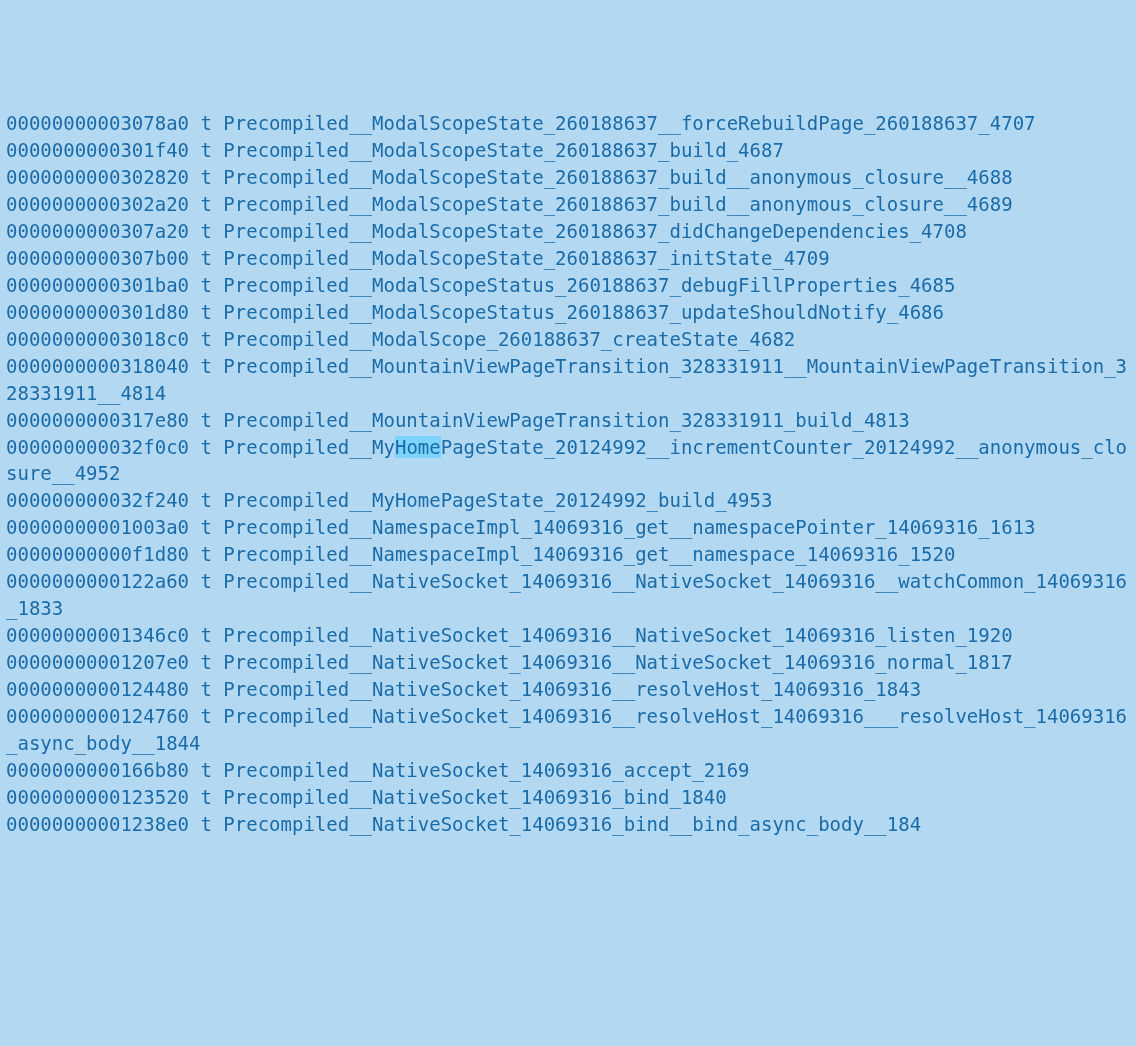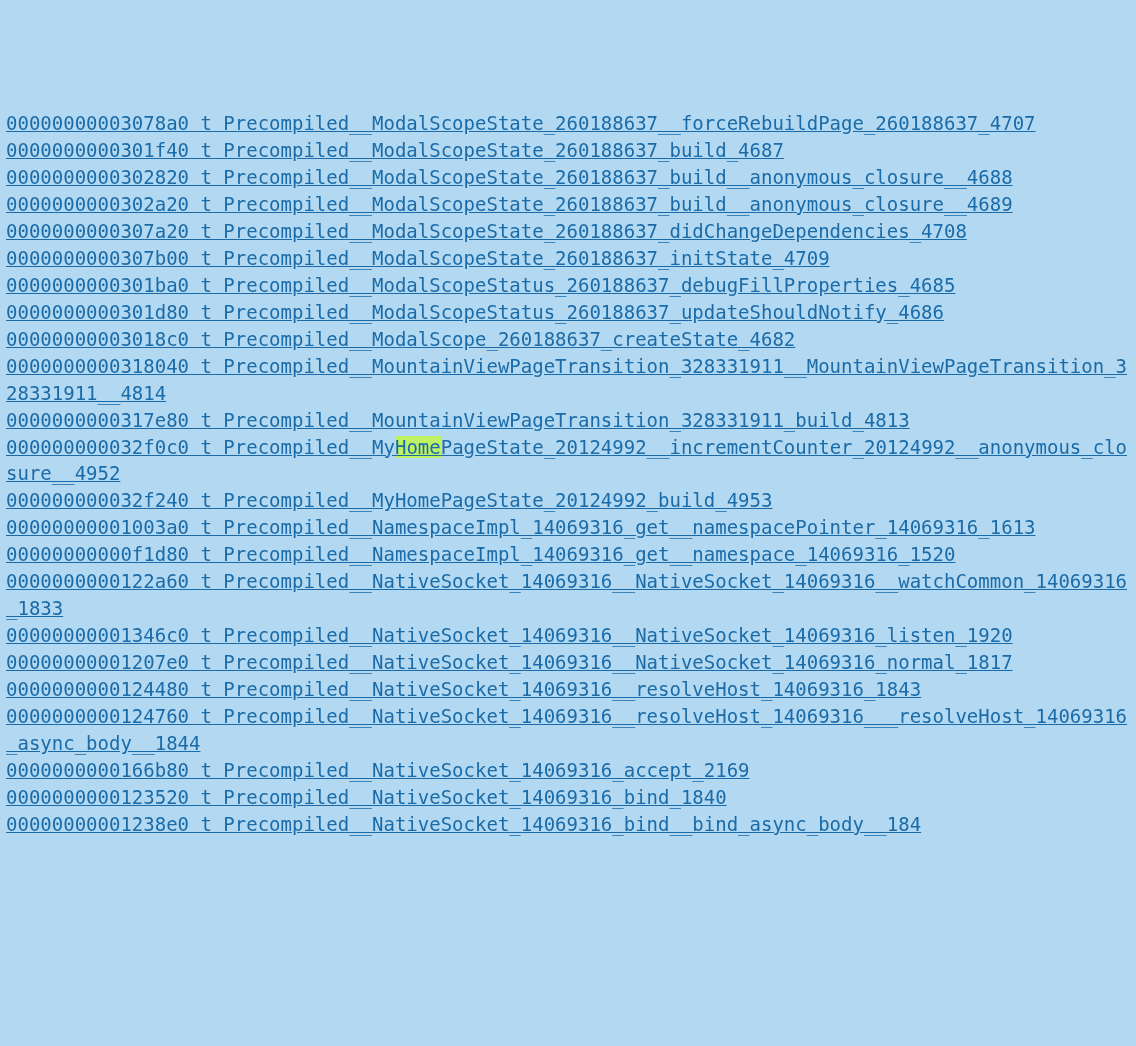--- a/index.html
+++ b/index.html
@@ -17,24 +17,23 @@
       width: 1136px;
       overflow-wrap: break-word;
       word-break: break-all;
       white-space: pre-wrap;
     }
     .terminal {
       width: 100%;
     }
     .line {
       display: inline;
-      text-decoration: underline;
     }
     .highlight {
-      background-color: #bef264;
+      background-color: #7dd3fc;
     }
   </style>
 </head>
 <body>
 
 
 
 <div class="terminal"><span class="line">00000000003078a0 t Precompiled__ModalScopeState_260188637__forceRebuildPage_260188637_4707</span>
 <span class="line">0000000000301f40 t Precompiled__ModalScopeState_260188637_build_4687</span>
 <span class="line">0000000000302820 t Precompiled__ModalScopeState_260188637_build__anonymous_closure__4688</span>

